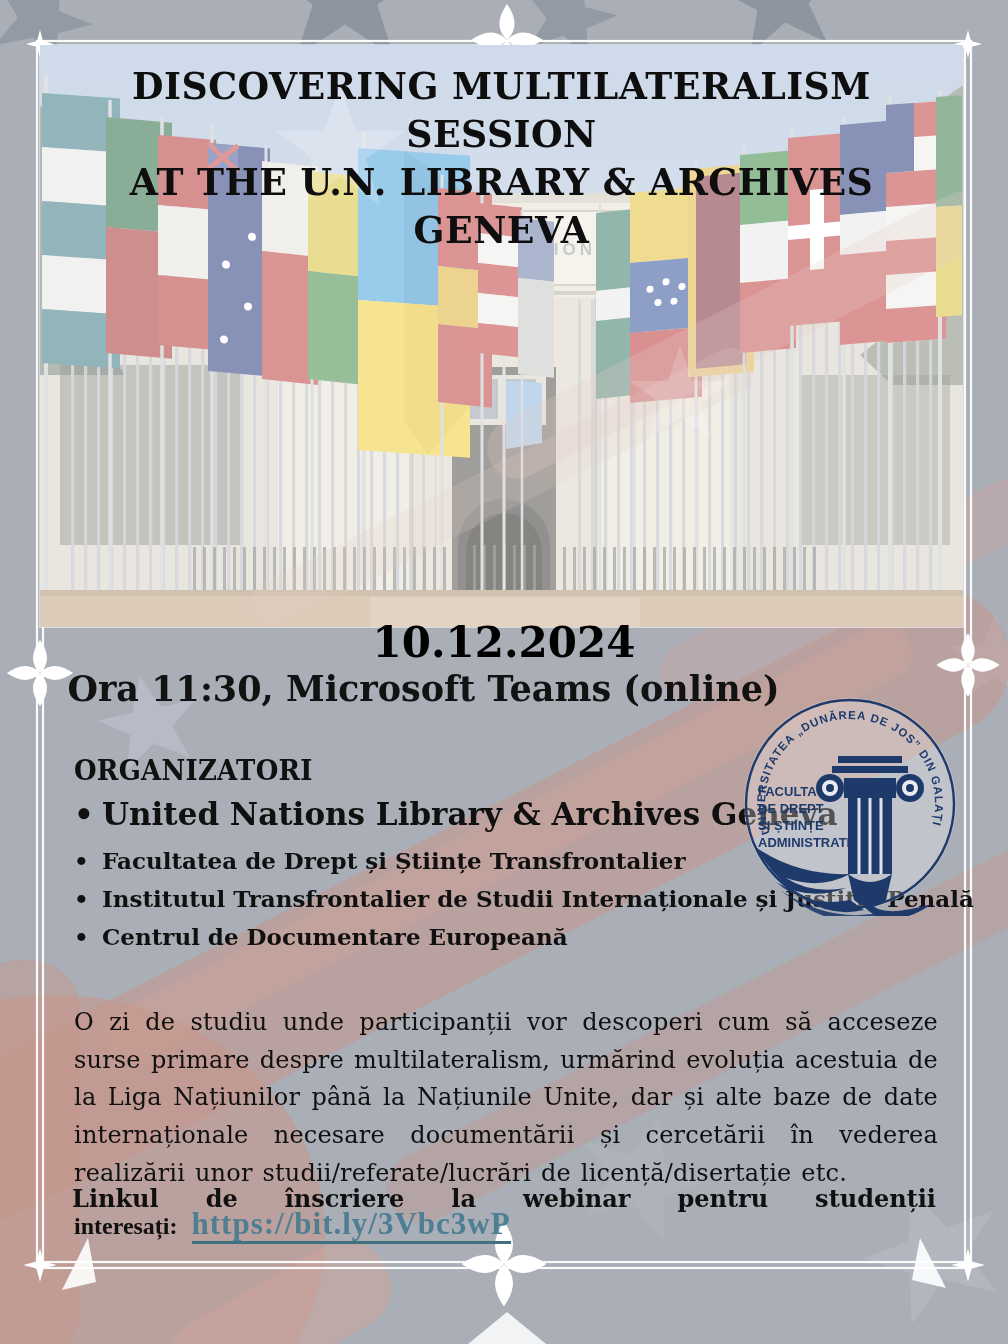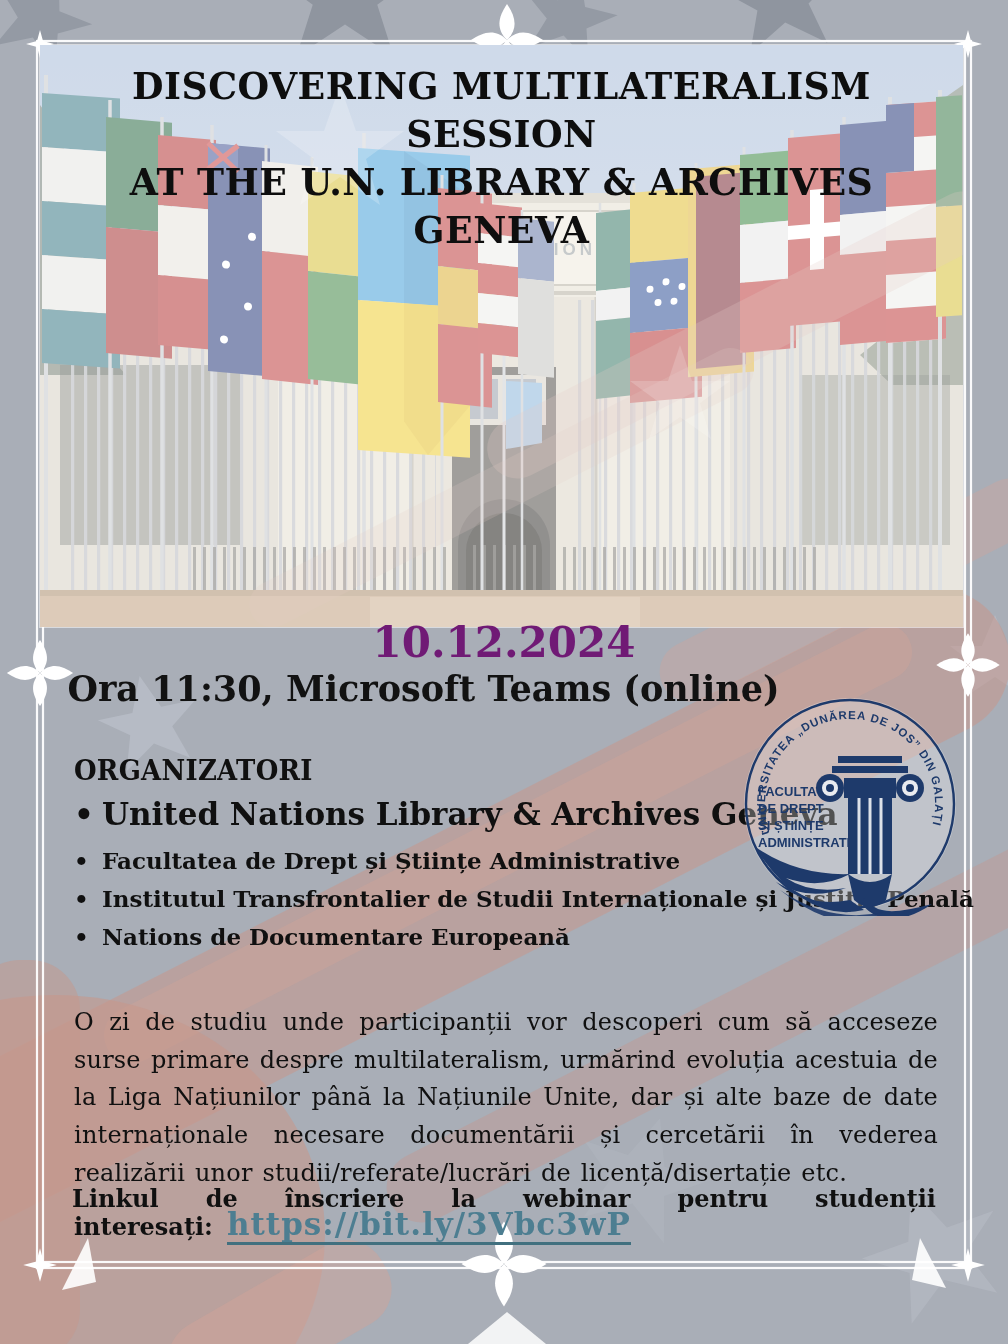--- a/index.html
+++ b/index.html
@@ -6,41 +6,41 @@
   #canvas{position:relative;width:1008px;height:1344px;overflow:hidden;
     font-family:"DejaVu Serif", serif;background:#a9aeb7;}
   svg{display:block;}
   .abs{position:absolute;}
 
   
   #photo{left:40px;top:45px;width:923px;height:582px;outline:1px solid rgba(255,255,255,.55);}
   #title{left:40px;top:62px;width:923px;text-align:center;color:#0e0e0e;
     font-weight:700;font-size:37px;line-height:1.30;letter-spacing:.5px;transform:scaleX(.98);}
   
-  #date{left:0;top:618px;width:1008px;text-align:center;font-weight:700;font-size:42px;color:#701a75;}
+  #date{left:0;top:618px;width:1008px;text-align:center;font-weight:700;font-size:42px;color:#000000;}
   #time{left:0;top:668px;width:847px;text-align:center;font-weight:700;font-size:35px;color:#121212;}
 
   
   #orghead{left:74px;top:755px;font-weight:700;font-size:27px;color:#101010;letter-spacing:.3px;transform:scaleX(.96);transform-origin:left;}
   .org-item{position:absolute;left:74px;color:#101010;font-weight:700;white-space:nowrap;}
   .org-item .blt{display:inline-block;width:28px;}
   #org0{top:796px;font-size:31px;}
   #org1{top:847px;font-size:23px;}
   #org2{top:885px;font-size:23px;}
   #org3{top:923px;font-size:23px;}
 
   
   #logo{left:740px;top:694px;width:220px;height:222px;}
 
   
   #desc{left:74px;top:1004px;width:864px;font-weight:400;font-size:24px;line-height:1.57;
     text-align:justify;color:#101010;letter-spacing:.2px;word-spacing:2px;}
   #regline1{left:72px;top:1176px;width:864px;font-weight:700;font-size:24px;color:#101010;
     text-align:justify;text-align-last:justify;margin-top:8px;}
-  #regline2{left:74px;top:1206px;width:864px;}
+  #regline2{left:74px;top:1206px;width:864px;font-family:Liberation Serif, serif;}
   #reglabel{font-weight:700;font-size:24px;color:#101010;vertical-align:baseline;}
   #reglink{font-weight:700;font-size:31px;color:#4d7e91;text-decoration:none;
     border-bottom:3px solid #41707f;margin-left:14px;letter-spacing:1px;}
 </style>
 </head>
 <body>
 
 <div id="canvas">
 
   <svg class="abs" width="1008" height="1344" viewBox="0 0 1008 1344" style="left:0;top:0">
@@ -293,23 +293,23 @@
   <div id="title" class="abs">
     <div>DISCOVERING MULTILATERALISM SESSION</div>
     <div>AT THE U.N. LIBRARY &amp; ARCHIVES GENEVA</div>
   </div>
 
   <div id="date" class="abs">10.12.2024</div>
   <div id="time" class="abs">Ora 11:30, Microsoft Teams (online)</div>
 
   <div id="orghead" class="abs">ORGANIZATORI</div>
   <div id="org0" class="org-item"><span class="blt">•</span><span>United Nations Library &amp; Archives Geneva</span></div>
-  <div id="org1" class="org-item"><span class="blt">•</span><span>Facultatea de Drept și Științe Administrative</span></div>
+  <div id="org1" class="org-item"><span class="blt">•</span><span>Facultatea de Drept și Științe Transfrontalier</span></div>
   <div id="org2" class="org-item"><span class="blt">•</span><span>Institutul Transfrontalier de Studii Internaționale și Justiție Penală</span></div>
-  <div id="org3" class="org-item"><span class="blt">•</span><span>Nations de Documentare Europeană</span></div>
+  <div id="org3" class="org-item"><span class="blt">•</span><span>Centrul de Documentare Europeană</span></div>
 
   <svg id="logo" class="abs" viewBox="0 0 220 222">
     <circle cx="110" cy="110" r="106" fill="#ffffff" opacity=".28"></circle>
     <circle cx="110" cy="110" r="104" fill="none" stroke="#1e3a6b" stroke-width="2.4"></circle>
     <defs>
       <path id="arcpath" d="M30.2,139.1 A85,85 0 1 1 158.8,179.6" fill="none"></path>
     </defs>
     <text font-family="Liberation Sans, sans-serif" font-weight="bold" font-size="11.5" fill="#1e3a6b" letter-spacing="1">
       <textPath href="#arcpath" startOffset="0">UNIVERSITATEA „DUNĂREA DE JOS” DIN GALAȚI</textPath>
     </text>

